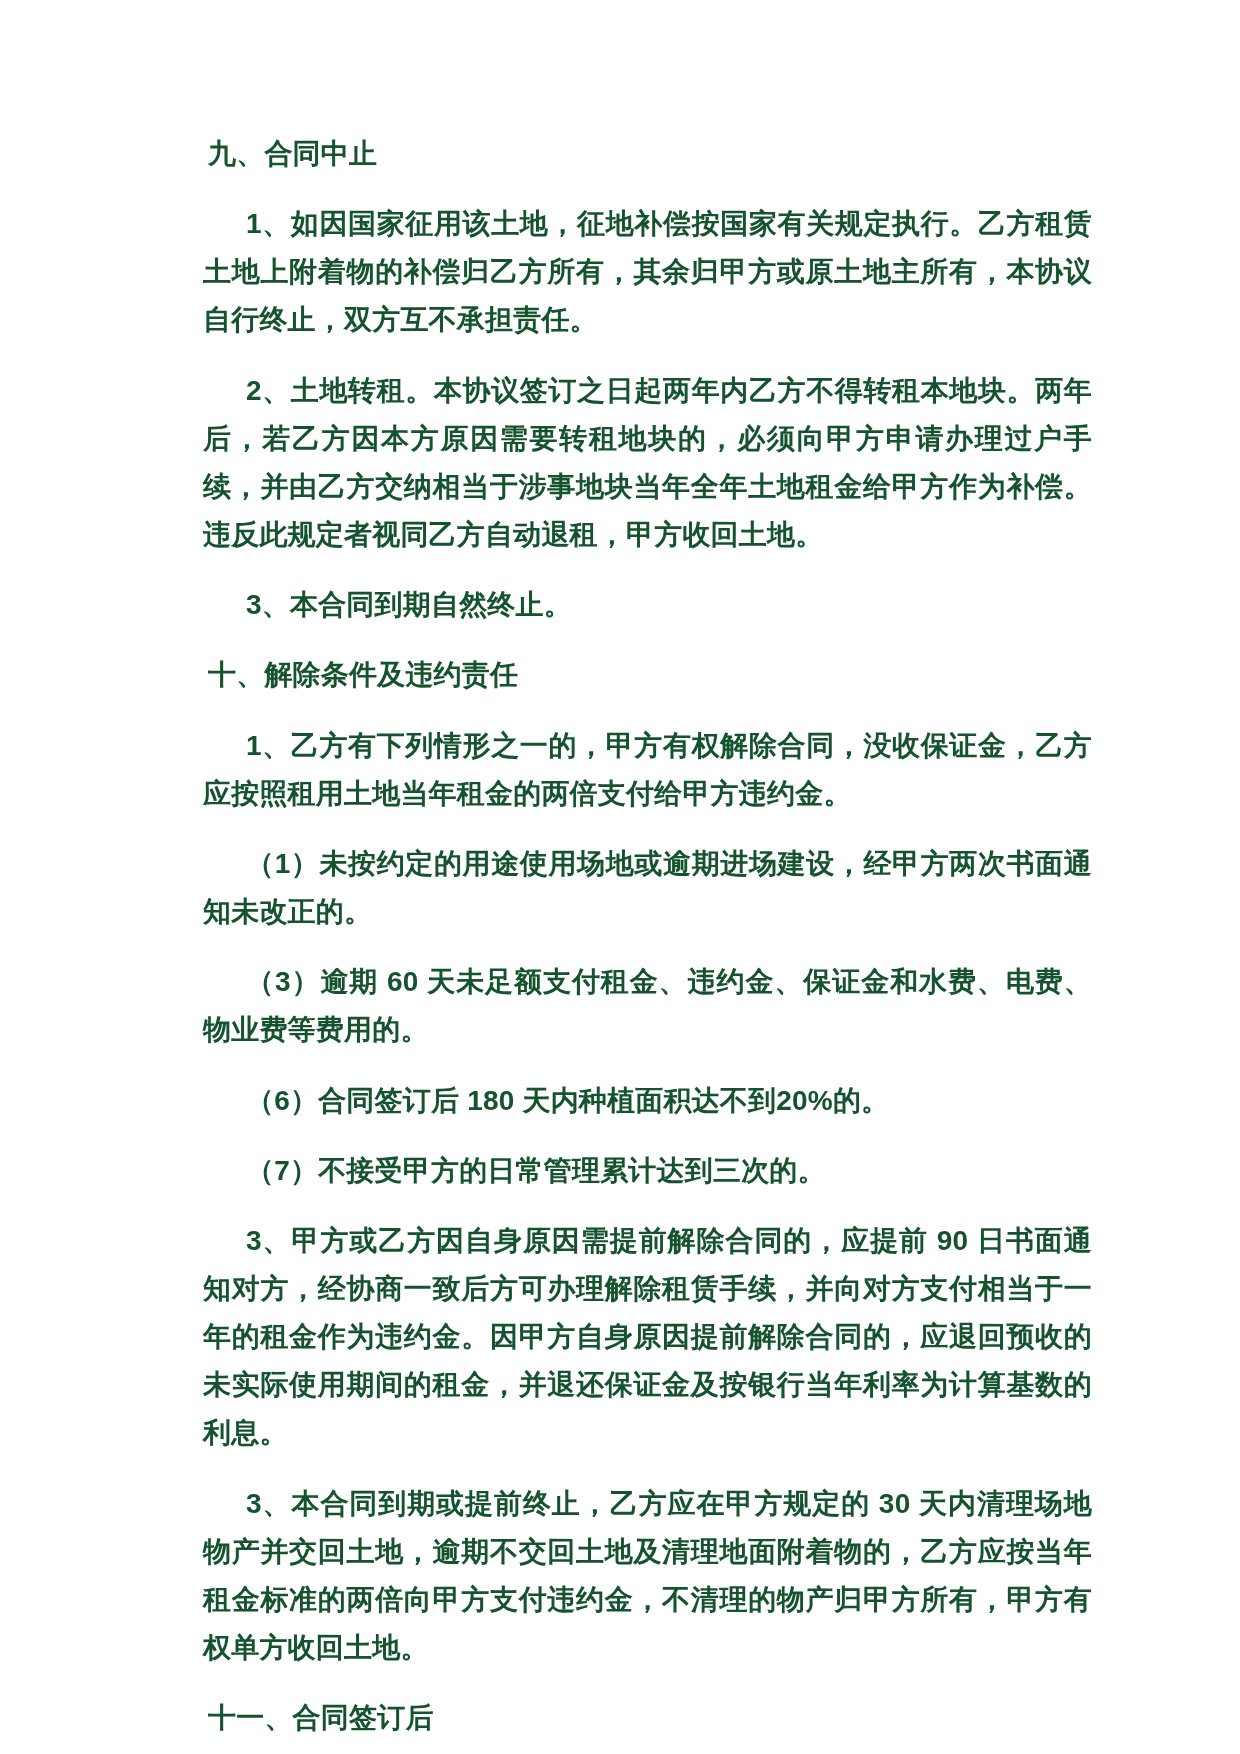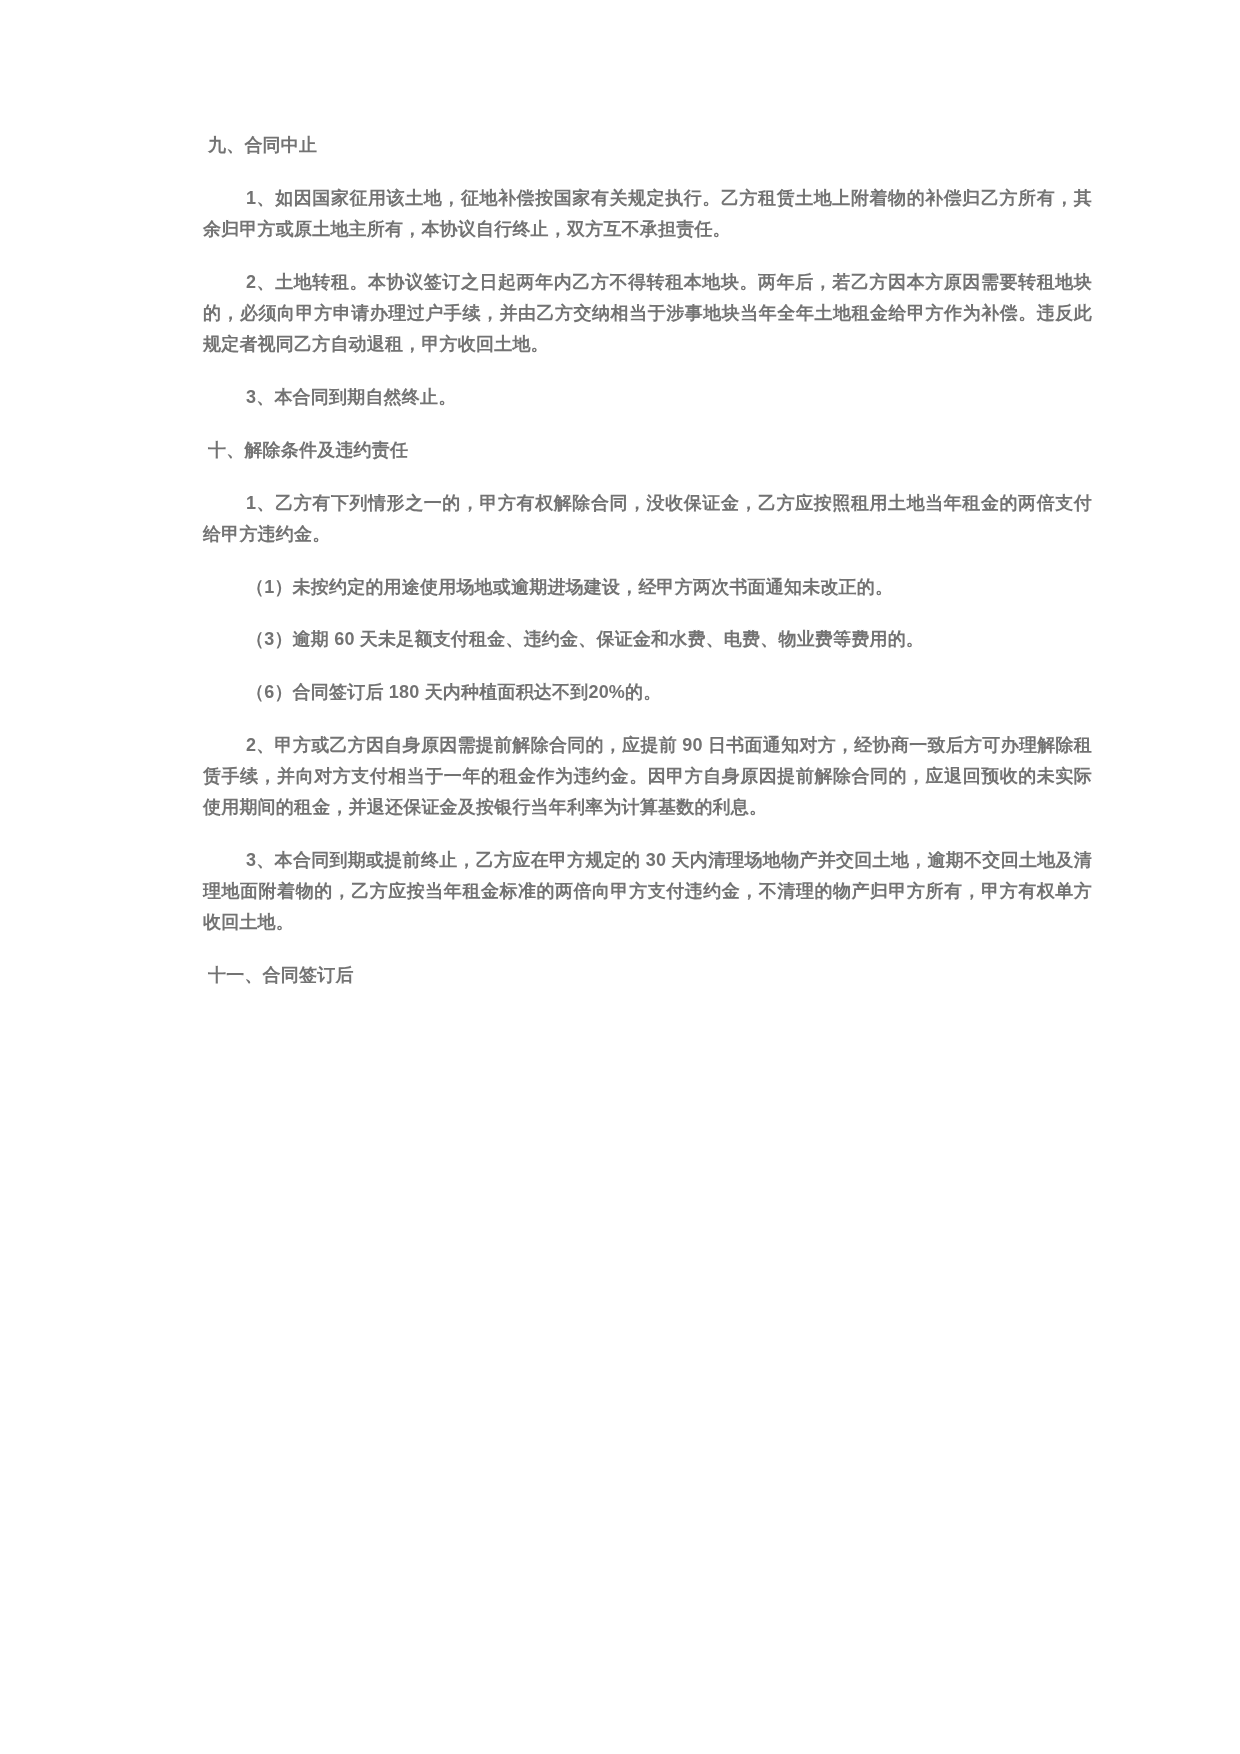--- a/index.html
+++ b/index.html
@@ -18,27 +18,27 @@
     width: 1240px;
     height: 1754px;
     box-sizing: border-box;
     padding: 130px 148px 0 165px;
     background: #ffffff;
   }
   .doc-body {
     width: 100%;
   }
   .para {
-    font-size: 18px;
+    font-size: 28px;
     line-height: 1.72;
     letter-spacing: 0.2px;
     text-align: justify;
     margin: 0 0 22px 0;
     font-weight: 700;
-    color: #737373;
+    color: #14532d;
   }
   .para.indent {
     text-indent: 43px;
     margin-left: 38px;
   }
   .para.heading {
     text-indent: 43px;
     font-weight: 700;
   }
 </style>
@@ -62,21 +62,22 @@
 
     <p class="para indent">（1）未按约定的用途使用场地或逾期进场建设，经甲方两次书面通知未改正的。</p>
 
 
     <p class="para indent">（3）逾期 60 天未足额支付租金、违约金、保证金和水费、电费、物业费等费用的。</p>
 
 
 
     <p class="para indent">（6）合同签订后 180 天内种植面积达不到20%的。</p>
 
+    <p class="para indent">（7）不接受甲方的日常管理累计达到三次的。</p>
 
-    <p class="para indent">2、甲方或乙方因自身原因需提前解除合同的，应提前 90 日书面通知对方，经协商一致后方可办理解除租赁手续，并向对方支付相当于一年的租金作为违约金。因甲方自身原因提前解除合同的，应退回预收的未实际使用期间的租金，并退还保证金及按银行当年利率为计算基数的利息。</p>
+    <p class="para indent">3、甲方或乙方因自身原因需提前解除合同的，应提前 90 日书面通知对方，经协商一致后方可办理解除租赁手续，并向对方支付相当于一年的租金作为违约金。因甲方自身原因提前解除合同的，应退回预收的未实际使用期间的租金，并退还保证金及按银行当年利率为计算基数的利息。</p>
 
     <p class="para indent">3、本合同到期或提前终止，乙方应在甲方规定的 30 天内清理场地物产并交回土地，逾期不交回土地及清理地面附着物的，乙方应按当年租金标准的两倍向甲方支付违约金，不清理的物产归甲方所有，甲方有权单方收回土地。</p>
 
     <p class="para heading">十一、合同签订后</p>
 
   </div>
 </div>
 
 </body></html>

